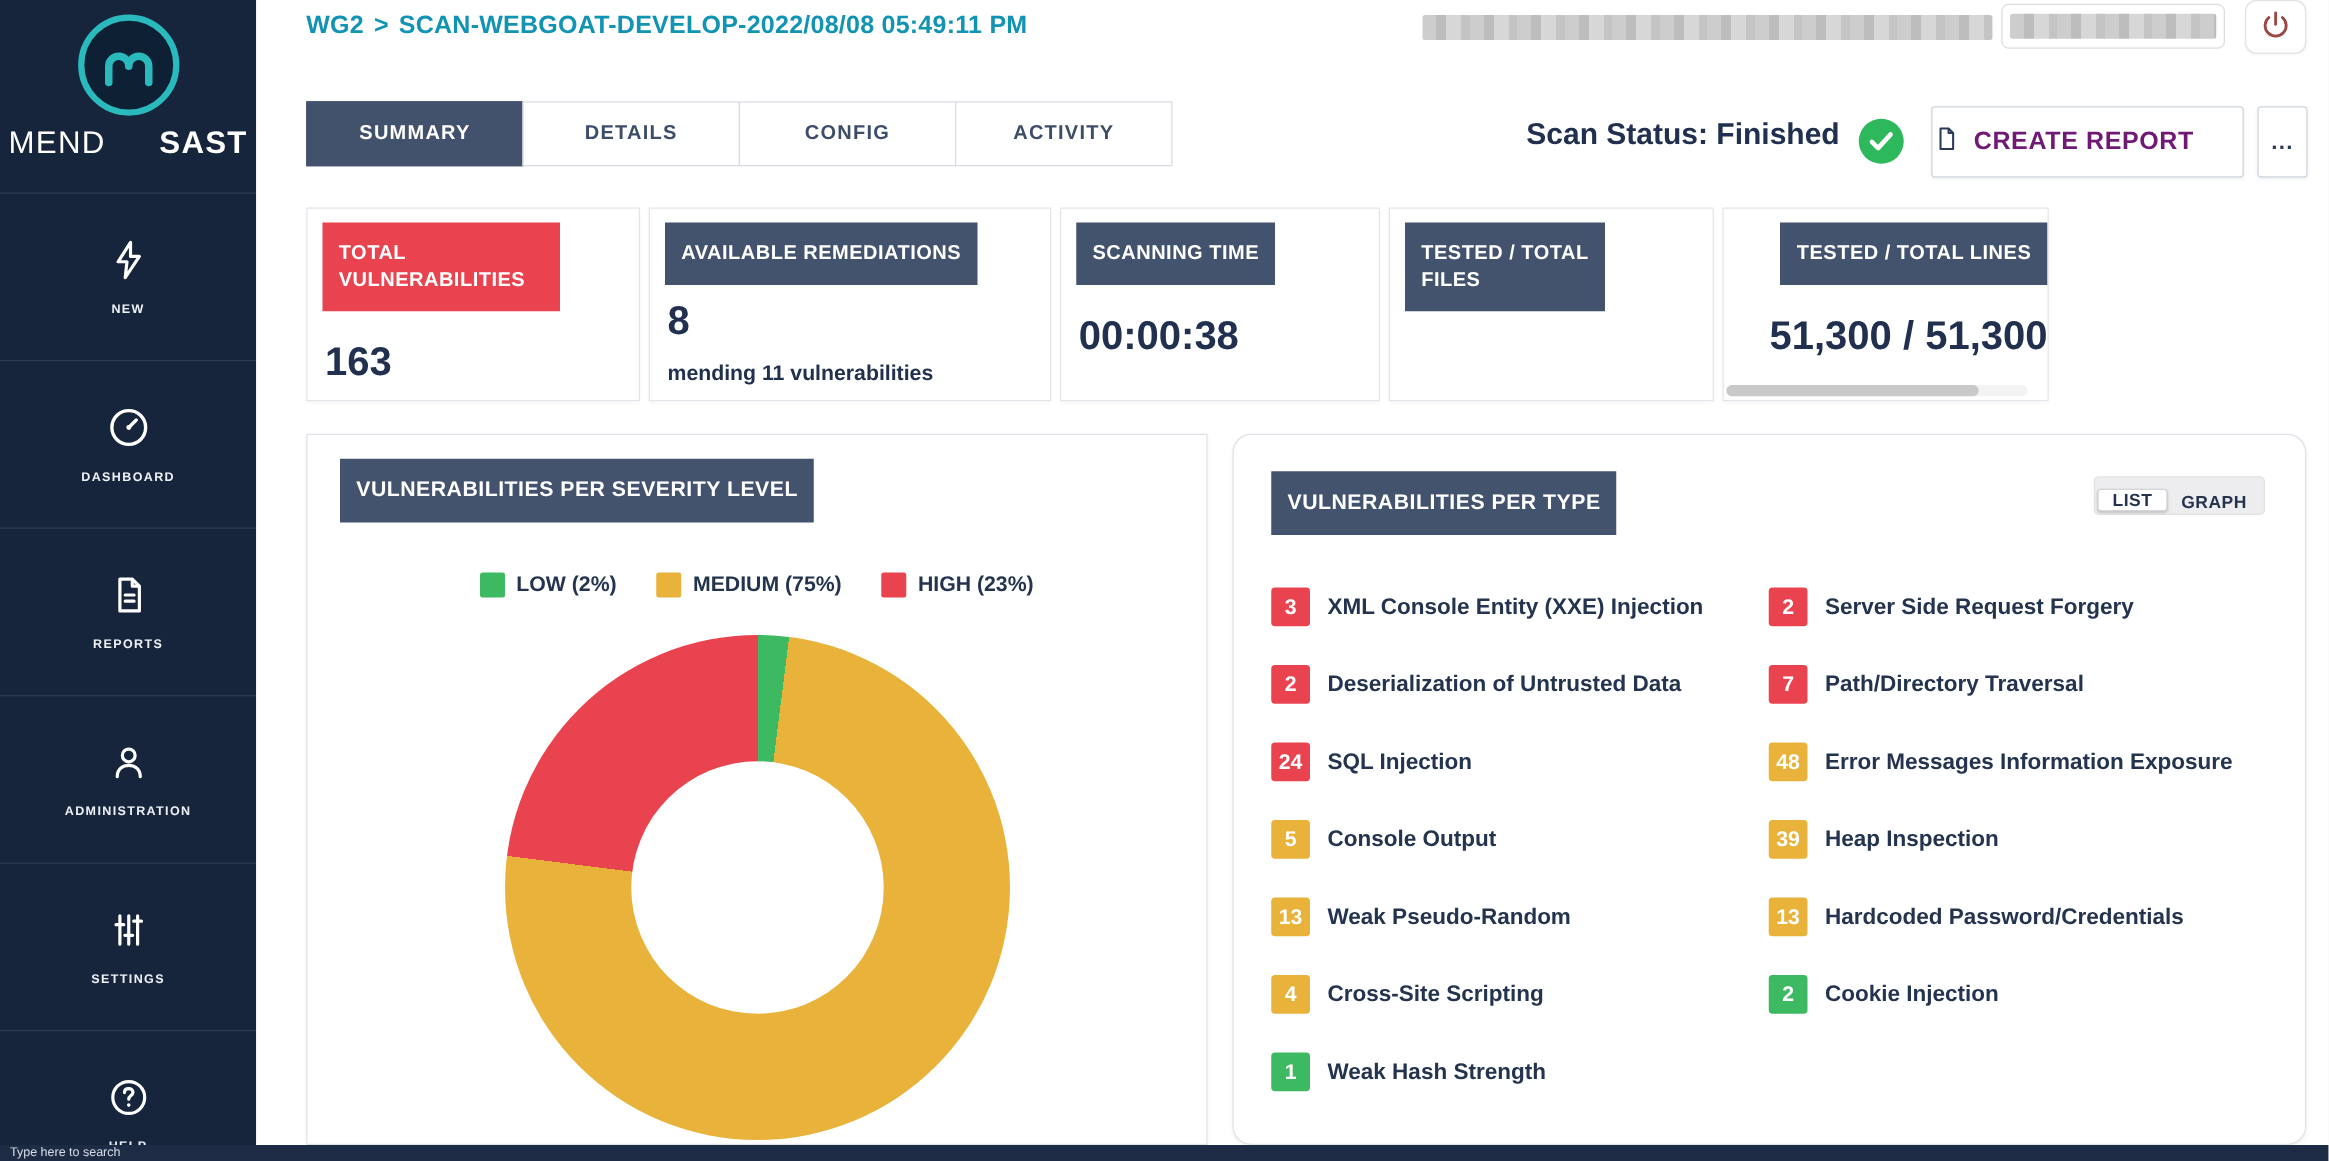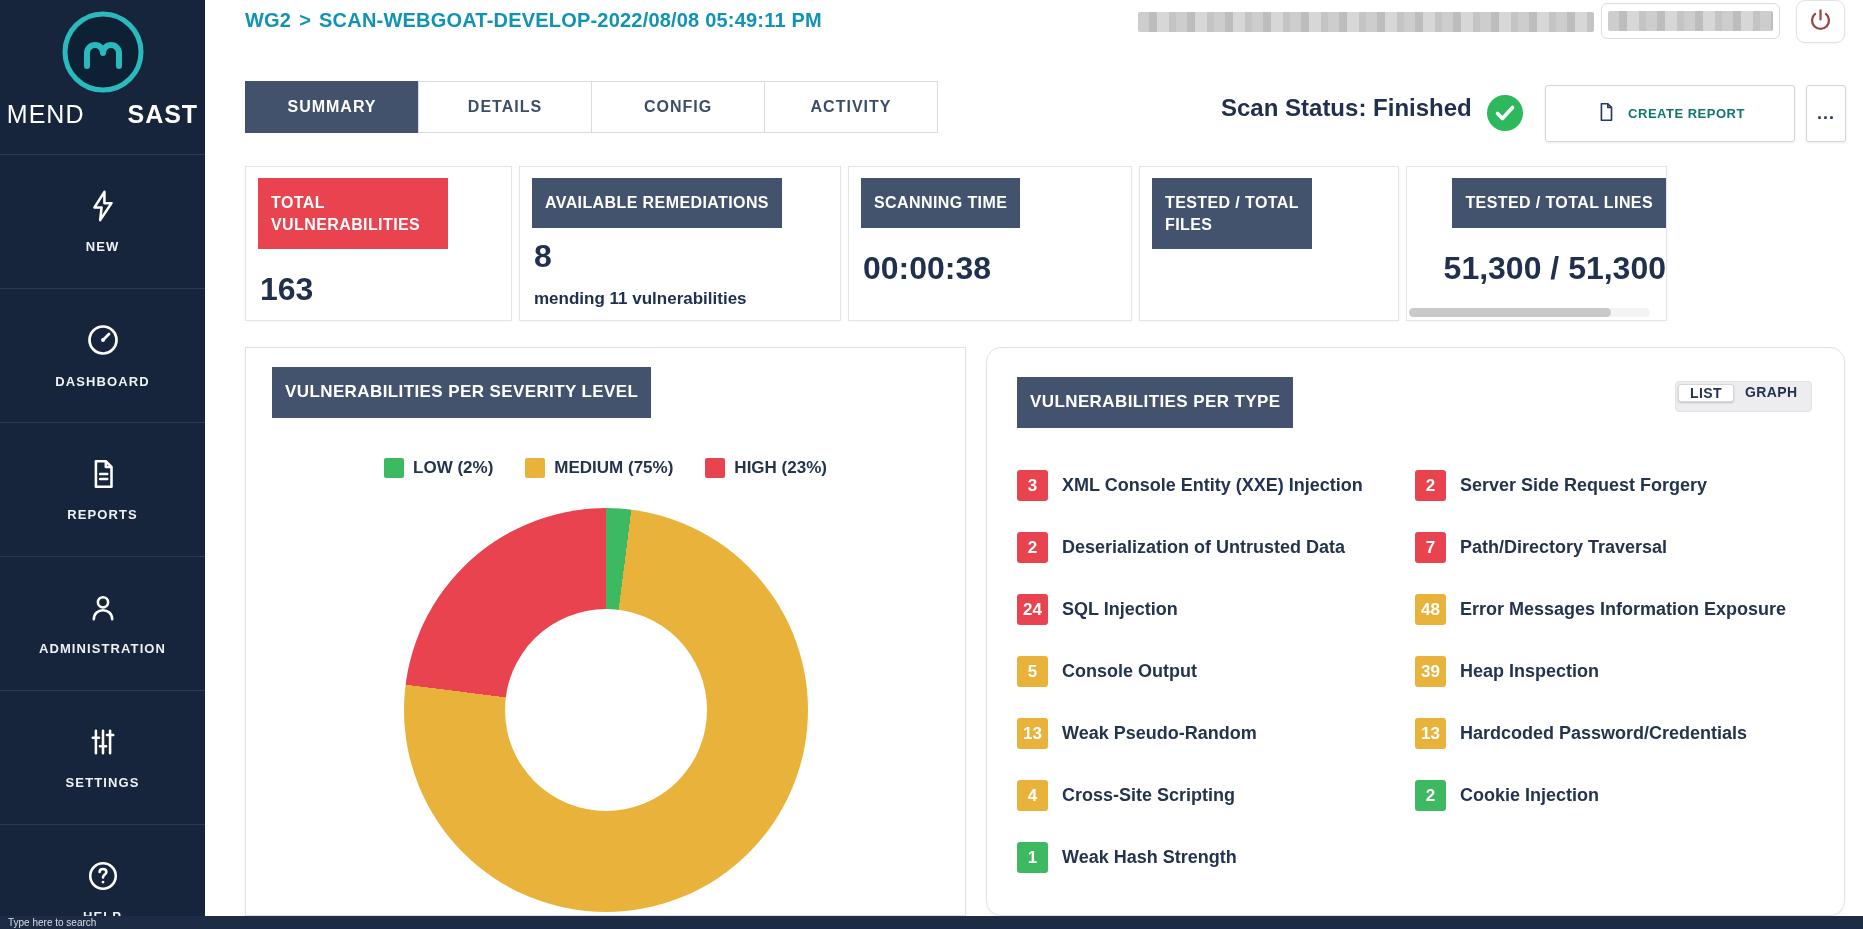--- a/index.html
+++ b/index.html
@@ -6,21 +6,21 @@
   body { background:#e9e9e9; font-family:"Liberation Sans","DejaVu Sans",sans-serif; }
   .page { position:relative; width:1863px; height:929px; overflow:hidden; background:#fff; }
 
   
   .sidebar { position:absolute; left:0; top:0; width:205px; height:100%; background:#16253b; overflow:hidden; }
   .logo { margin:10px auto 0; width:84px; height:84px; cursor:pointer; }
   .brand { text-align:center; color:#fff; font-size:25px; letter-spacing:1px; margin-top:6px; font-weight:400; }
   .brand b { font-weight:700;margin-left:43px; }
   .nav { margin-top:25px; }
   .nav-item { height:134px; display:flex; flex-direction:column; align-items:center; justify-content:center; gap:12px; border-top:1px solid rgba(255,255,255,.10); cursor:pointer; }
-  .nav-label { color:#eef2f7; font-size:13px; font-weight:600; letter-spacing:1.1px; }
+  .nav-label { color:#eef2f7; font-size:10px; font-weight:600; letter-spacing:1.1px; }
 
   
   .main { position:absolute; left:205px; top:0; right:0; height:100%; background:#fff; }
 
   .breadcrumb { position:absolute; left:40px; top:9px; font-size:20px; font-weight:700; color:#1193b4; letter-spacing:.2px; white-space:nowrap; }
   .breadcrumb .sep { margin:0 8px; }
   .breadcrumb .root { cursor:pointer; }
 
   .redacted { background:repeating-linear-gradient(90deg,#cdcdcd 0 11px,#bdbdbd 11px 19px,#d7d7d7 19px 31px,#c4c4c4 31px 38px); border-radius:2px; height:20px; }
   .redacted-main { position:absolute; left:933px; top:12px; width:456px; }
@@ -30,29 +30,29 @@
 
   
   .tabs { position:absolute; left:40px; top:81px; display:flex; }
   .tab { width:174px; height:52px; display:flex; align-items:center; justify-content:center; border:1px solid #d8dce2; background:#fff; margin-left:-1px; font-size:16px; font-weight:700; color:#3c4d68; letter-spacing:1px; cursor:pointer; }
   .tab:first-child { margin-left:0; }
   .tab.active { background:#43526c; border-color:#43526c; color:#fff; }
 
   .scan-status { position:absolute; left:1016px; top:94px; height:44px; display:flex; align-items:flex-start; gap:14px; }
   .scan-status-text { font-size:24px; font-weight:700; color:#20304e; white-space:nowrap; }
 
-  .create-report { position:absolute; left:1340px; top:85px; width:250px; height:57px; display:flex; align-items:center; justify-content:center; gap:11px; background:#fff; border:1px solid #cfd6de; border-radius:3px; box-shadow:0 1px 3px rgba(0,0,0,.08); font-size:13px; font-weight:700; color:#0f766e; letter-spacing:.5px; cursor:pointer; }
+  .create-report { position:absolute; left:1340px; top:85px; width:250px; height:57px; display:flex; align-items:center; justify-content:flex-start; gap:11px; background:#fff; border:1px solid #cfd6de; border-radius:3px; box-shadow:0 1px 3px rgba(0,0,0,.08); font-size:20px; font-weight:700; color:#701a75; letter-spacing:.5px; cursor:pointer; }
   .more-btn { position:absolute; left:1601px; top:85px; width:40px; height:57px; display:flex; align-items:center; justify-content:center; background:#fff; border:1px solid #cfd6de; border-radius:3px; box-shadow:0 1px 3px rgba(0,0,0,.08); font-size:18px; font-weight:700; color:#2a3b58; letter-spacing:1px; cursor:pointer; }
 
   
   .stats-row { position:absolute; left:40px; top:166px; display:flex; gap:7px; }
   .stat-card { position:relative; background:#fff; border:1px solid #e2e6eb; height:155px; padding:11px 12px; box-shadow:0 1px 3px rgba(0,0,0,.04); overflow:hidden; }
   .stat-card:nth-child(1) { width:267px; }
   .stat-card:nth-child(2) { width:322px; }
-  .stat-card:nth-child(3) { width:284px; }
+  .stat-card:nth-child(3) { width:256px; }
   .stat-card:nth-child(4) { width:260px; }
   .stat-card:nth-child(5) { width:261px; padding-right:0;text-align:right; }
   .chip { display:inline-block; background:#44536d; color:#fff; font-weight:700; font-size:16px; padding:14px 13px; letter-spacing:.4px; line-height:1.35; }
   .stat-chip[data-accent="red"] { background:#ea4350; }
   .stat-card:nth-child(1) .stat-chip { max-width:190px; }
   .stat-card:nth-child(4) .stat-chip { max-width:160px; }
   .stat-value { font-size:32px; font-weight:700; color:#20304e; margin:22px 0 0 2px; white-space:nowrap; overflow:hidden; }
   .stat-card:nth-child(2) .stat-value { margin-top:10px; }
   .stat-sub { font-size:17px; font-weight:700; color:#20304e; margin:14px 0 0 2px; }
   .hscroll { position:absolute; left:2px; right:16px; bottom:3px; height:9px; background:#f3f3f3; border-radius:5px; cursor:pointer; }
@@ -66,21 +66,21 @@
   .panel.severity .panel-chip { left:26px; top:19px; }
   .panel.types .panel-chip { left:30px; top:29px; }
 
   .legend { position:absolute; top:110px; left:0; right:0; display:flex; justify-content:center; gap:32px; }
   .legend-item { display:flex; align-items:center; gap:9px; font-size:17px; font-weight:700; color:#24344f; }
   .legend-swatch { width:20px; height:20px; border-radius:2px; background:#ccc; }
 
   .donut { position:absolute; left:158px; top:160px; width:404px; height:404px; border-radius:50%; background:#e9b23a; }
   .donut::after { content:""; position:absolute; inset:101px; background:#fff; border-radius:50%; }
 
-  .view-toggle { position:absolute; left:688px; top:33px; height:31px; display:flex; align-items:flex-start; background:#ededef; border:1px solid #e2e2e4; border-radius:4px; padding:2px; }
+  .view-toggle { position:absolute; left:688px; top:33px; height:31px; display:flex; align-items:flex-end; background:#ededef; border:1px solid #e2e2e4; border-radius:4px; padding:2px; }
   .toggle-opt { display:flex; align-items:center; padding:0 11px; font-size:14px; font-weight:700; color:#24344f; letter-spacing:.4px; cursor:pointer; border-radius:3px; }
   .toggle-opt.active { background:#fff; border:1px solid #d6d6d8; box-shadow:0 1px 2px rgba(0,0,0,.18); }
 
   .vuln-col { position:absolute; top:122px; }
   .vuln-col.left { left:30px; }
   .vuln-col.right { left:428px; }
   .vuln-row { display:flex; align-items:center; gap:14px; height:31px; margin-bottom:31px; cursor:pointer; }
   .badge { min-width:31px; height:31px; padding:0 3px; border-radius:3px; display:flex; align-items:center; justify-content:center; color:#fff; font-size:17px; font-weight:700; background:#999; }
   .badge[data-sev="red"] { background:#ea4350; }
   .badge[data-sev="amber"] { background:#e9b23a; }

